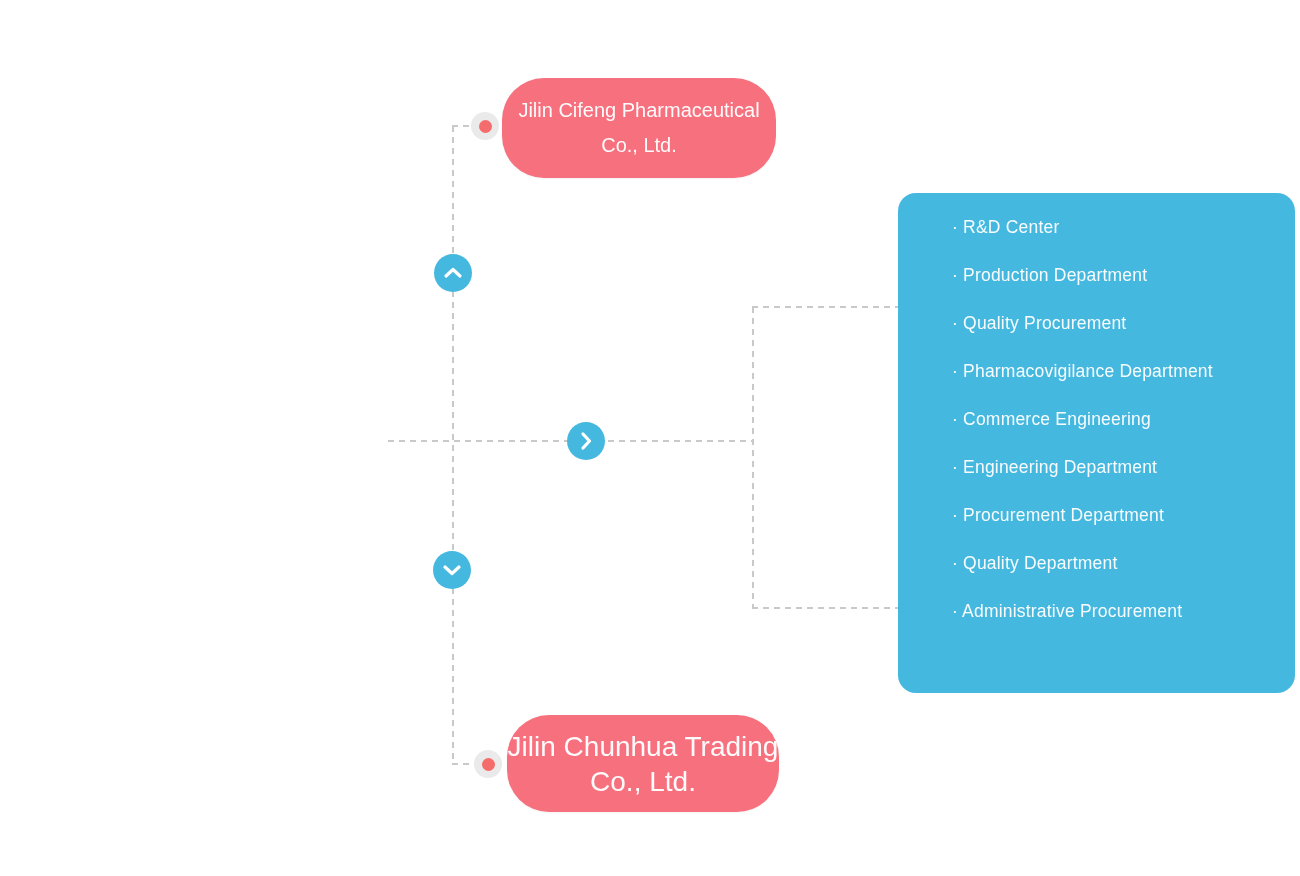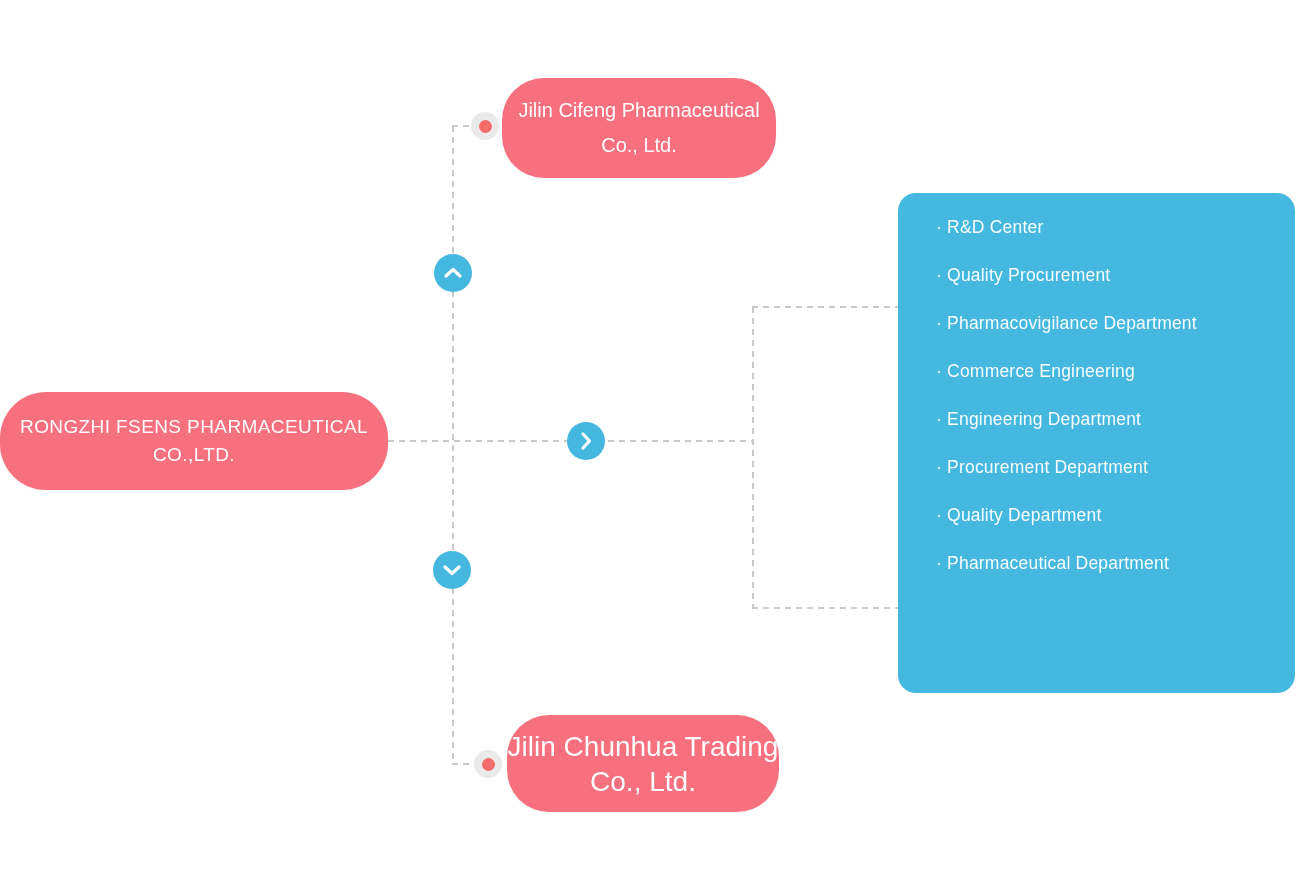--- a/index.html
+++ b/index.html
@@ -77,20 +77,21 @@
   .dept-panel ul {
     list-style: none;
     margin: 0; padding: 0;
   }
   .dept-panel li {
     color: rgba(255,255,255,0.96);
     font-size: 17.5px;
     line-height: 48px;
     white-space: nowrap;
     letter-spacing: 0.2px;
+    margin-left: 16px;
   }
 
   
   .chev-btn {
     position: absolute;
     width: 38px; height: 38px;
     border-radius: 50%;
     background: #45b8e0;
     display: flex;
     align-items: center;
@@ -130,45 +131,42 @@
 <div class="stage">
 
   <div class="dash-h" style="left:388px; top:440px; width:364px;"></div>
   <div class="dash-v" style="left:452px; top:126px; height:638px;"></div>
   <div class="dash-h" style="left:452px; top:125px; width:34px;"></div>
   <div class="dash-h" style="left:452px; top:763px; width:36px;"></div>
   <div class="dash-v" style="left:752px; top:307px; height:301px;"></div>
   <div class="dash-h" style="left:752px; top:306px; width:148px;"></div>
   <div class="dash-h" style="left:752px; top:607px; width:148px;"></div>
 
-  <div class="node node-root">
-    <span>RONGZHI FSENS PHARMACEUTICAL</span>
-    <span>CO.,LTD.</span>
-  </div>
 
   <div class="node node-top">
     <span>Jilin Cifeng Pharmaceutical</span>
     <span>Co., Ltd.</span>
   </div>
 
   <div class="node node-bottom">
     <span>Jilin Chunhua Trading</span>
     <span>Co., Ltd.</span>
   </div>
 
   <div class="dept-panel">
     <ul>
       <li>· R&amp;D Center</li>
+      <li>· Production Department</li>
       <li>· Quality Procurement</li>
       <li>· Pharmacovigilance Department</li>
       <li>· Commerce Engineering</li>
       <li>· Engineering Department</li>
       <li>· Procurement Department</li>
       <li>· Quality Department</li>
-      <li>· Pharmaceutical Department</li>
+      <li>· Administrative Procurement</li>
     </ul>
   </div>
 
   <button class="chev-btn btn-up">
     <span>
       <svg width="20" height="14" viewBox="0 0 20 14">
         <polyline points="3,10 10,3.5 17,10" fill="none" stroke="#ffffff" stroke-width="3.2" stroke-linecap="round" stroke-linejoin="round"></polyline>
       </svg>
     </span>
   </button>

